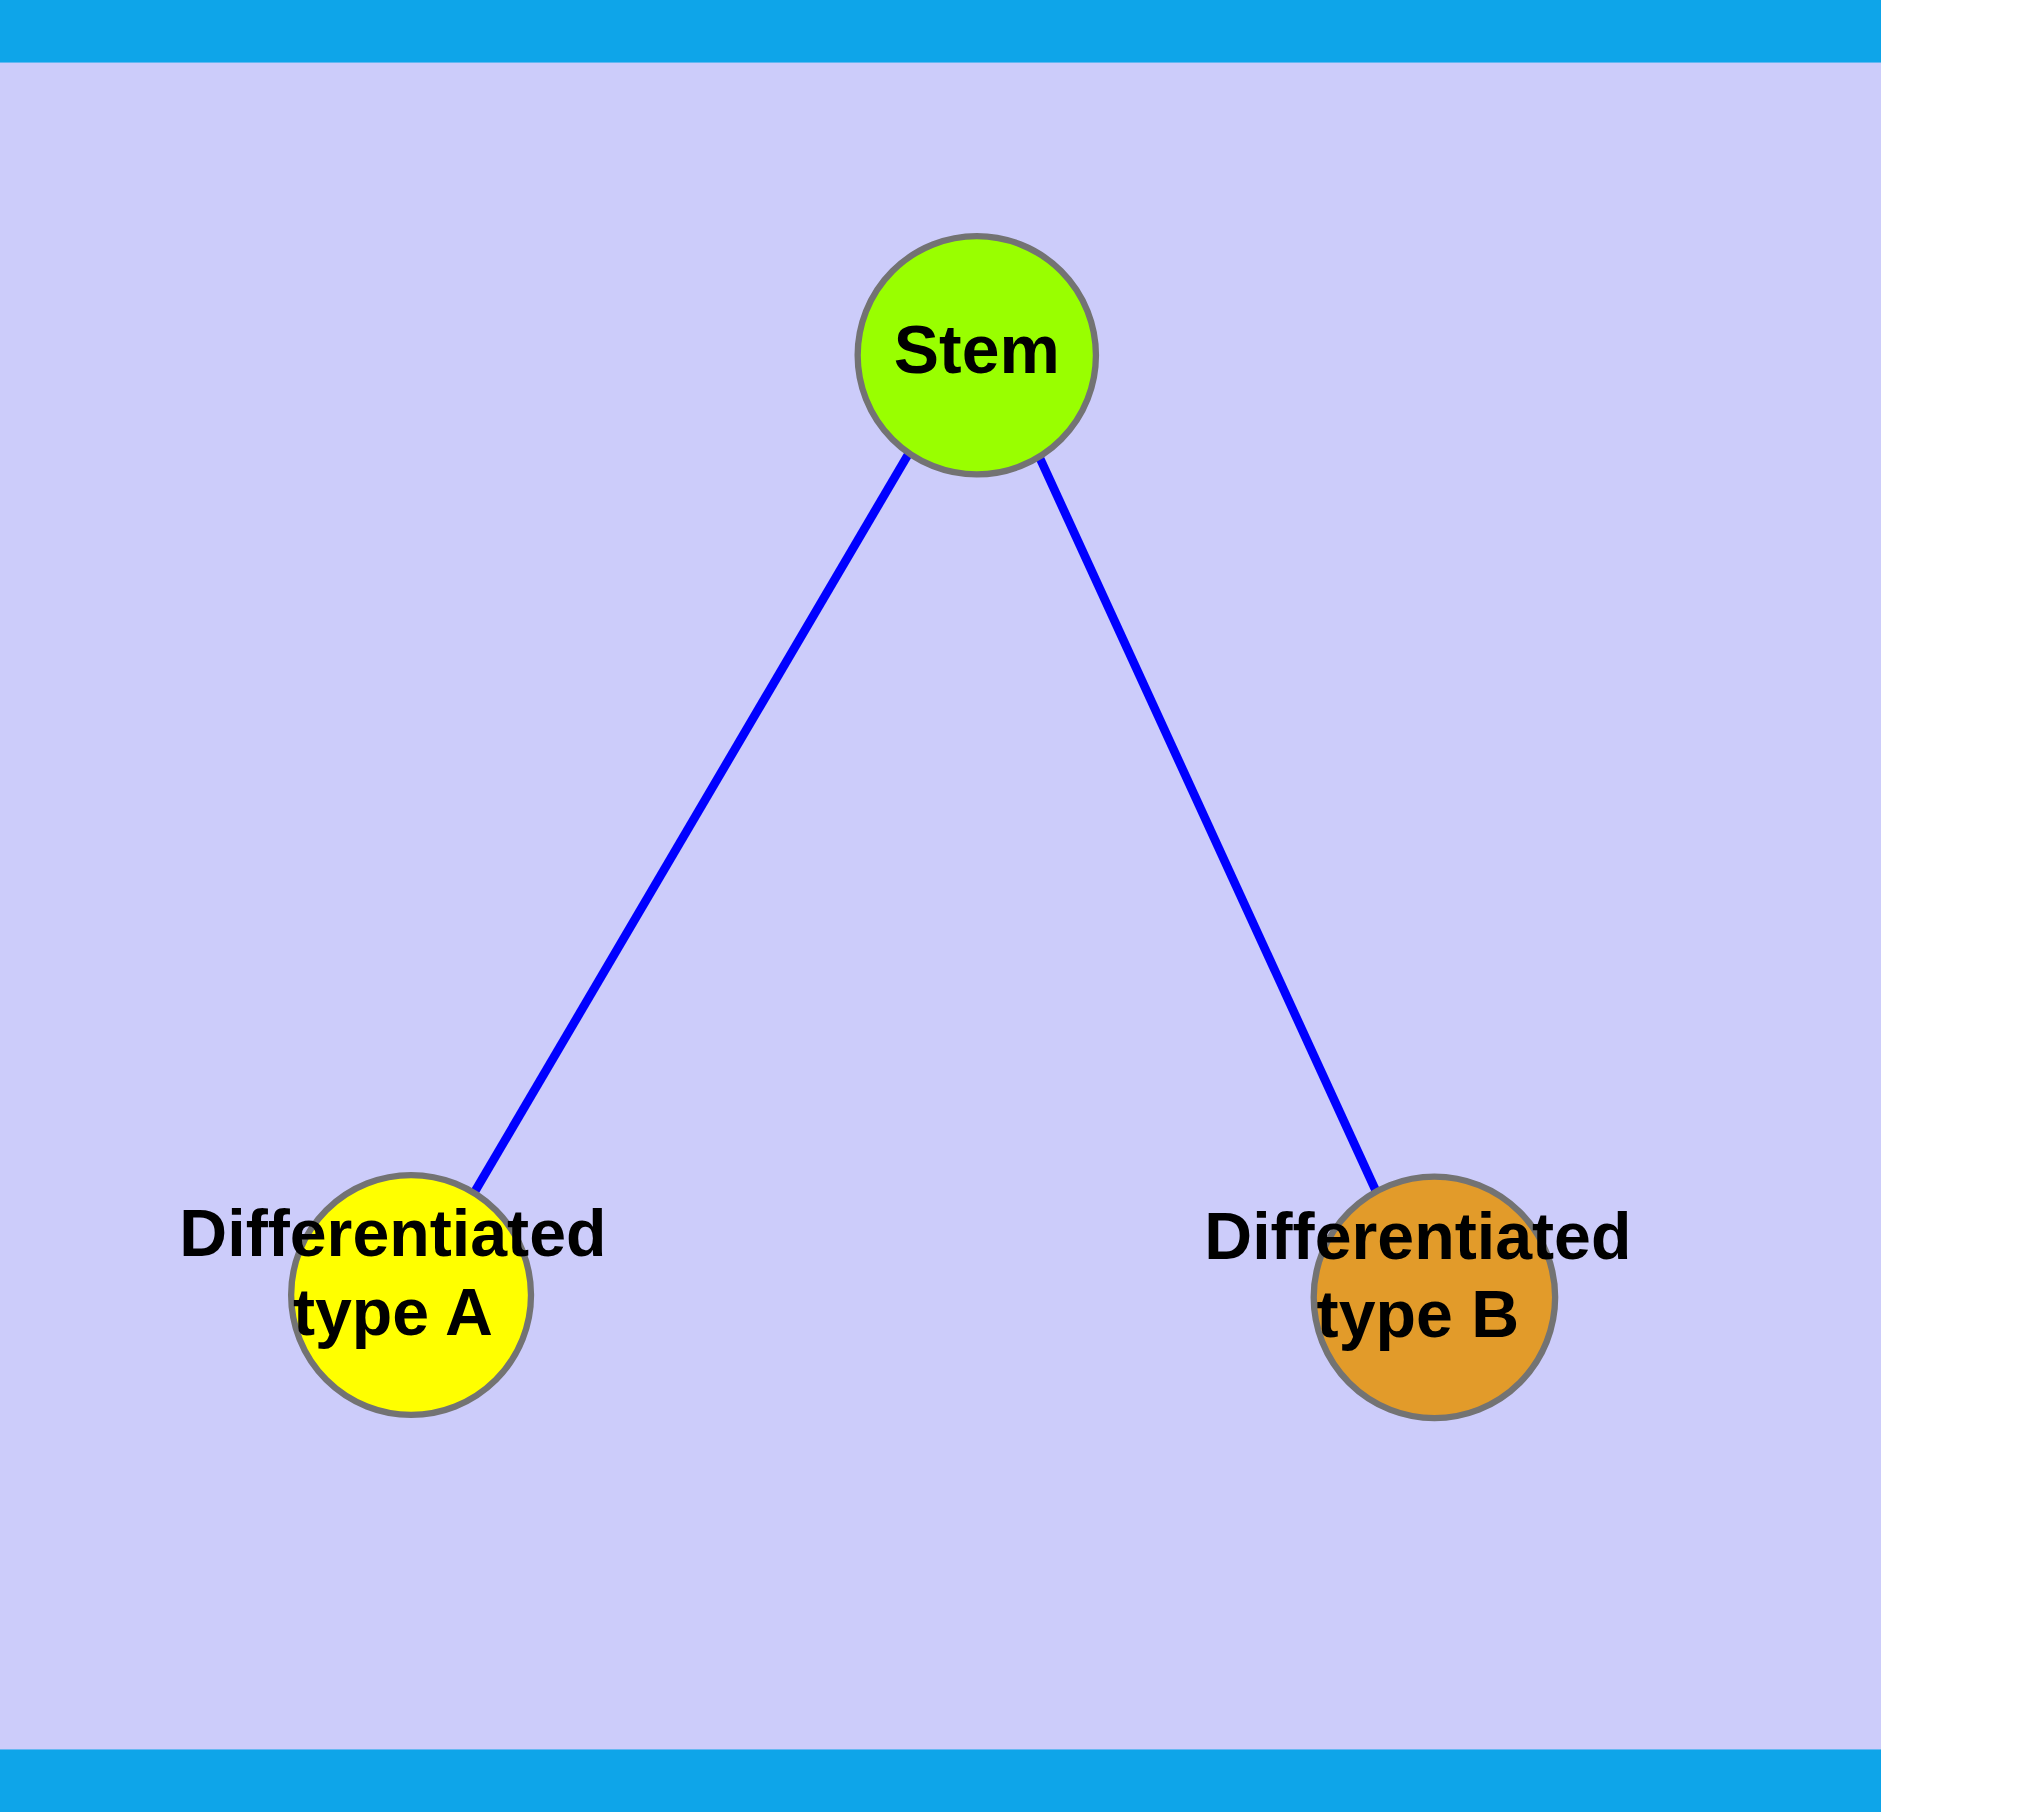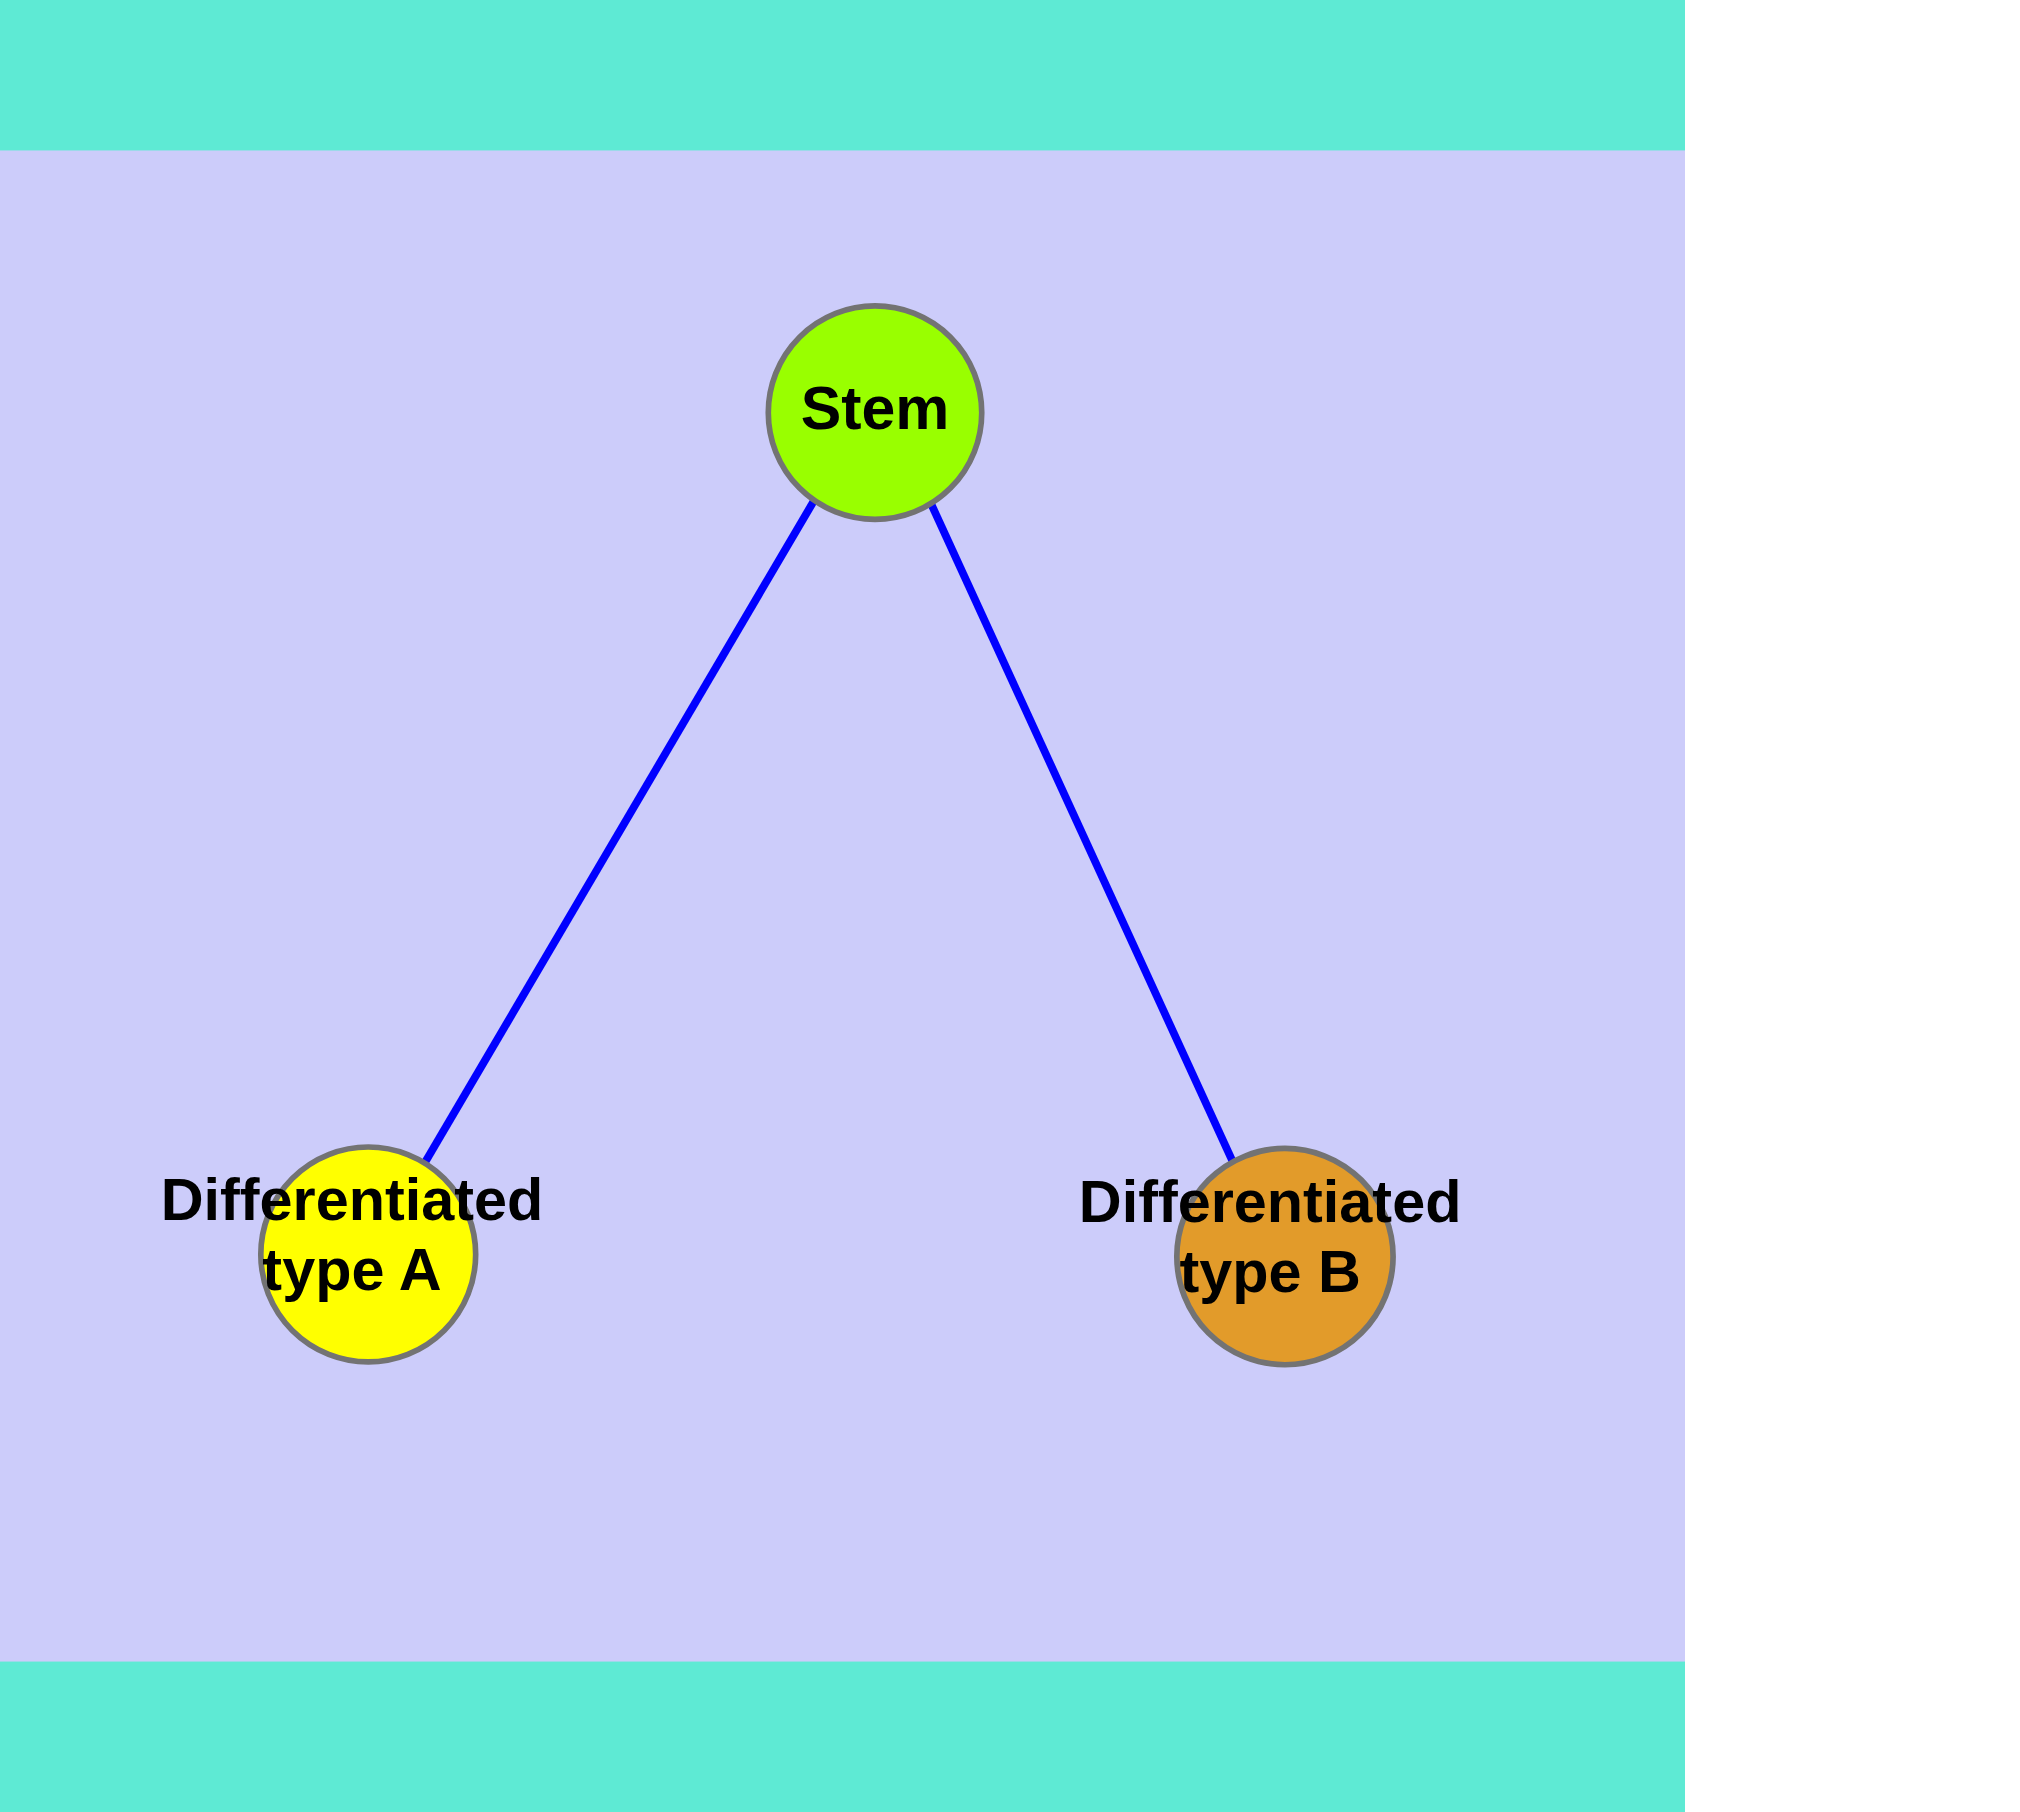--- a/index.html
+++ b/index.html
@@ -26,21 +26,21 @@
     font-weight: bold;
     fill: #000000;
     text-anchor: middle;
     dominant-baseline: middle;
     paint-order: normal;
   }
 </style>
 </head>
 <body>
 
-<div id="stage" style="width: 1685px; height: 1812px; background: #5eead4;">
+<div id="stage" style="width: 1881px; height: 1812px; background: #0ea5e9;">
   <svg id="canvas" viewBox="0 0 2384 2138" preserveAspectRatio="xMidYMid meet">
     <rect id="bg-rect" x="0" y="0" width="2384" height="2138" fill="#CCCCFA"></rect>
     <g id="edge-layer">
         <line x1="1152" y1="495" x2="600" y2="1434" stroke="#0000FF" stroke-width="11" stroke-linecap="butt"></line>
         <line x1="1316" y1="497" x2="1747" y2="1437" stroke="#0000FF" stroke-width="11" stroke-linecap="butt"></line>
       </g>
     <g id="node-layer">
         <g>
           <circle cx="1238" cy="371" r="151" fill="#99FF00" stroke="#737373" stroke-width="8"></circle>
         </g>

